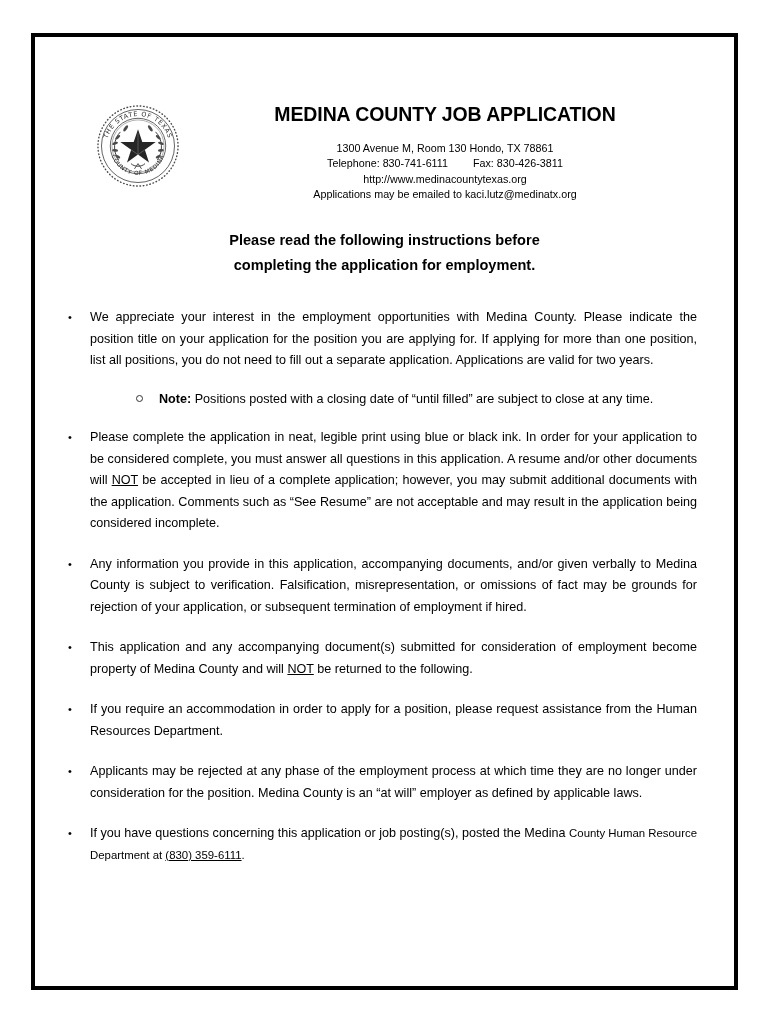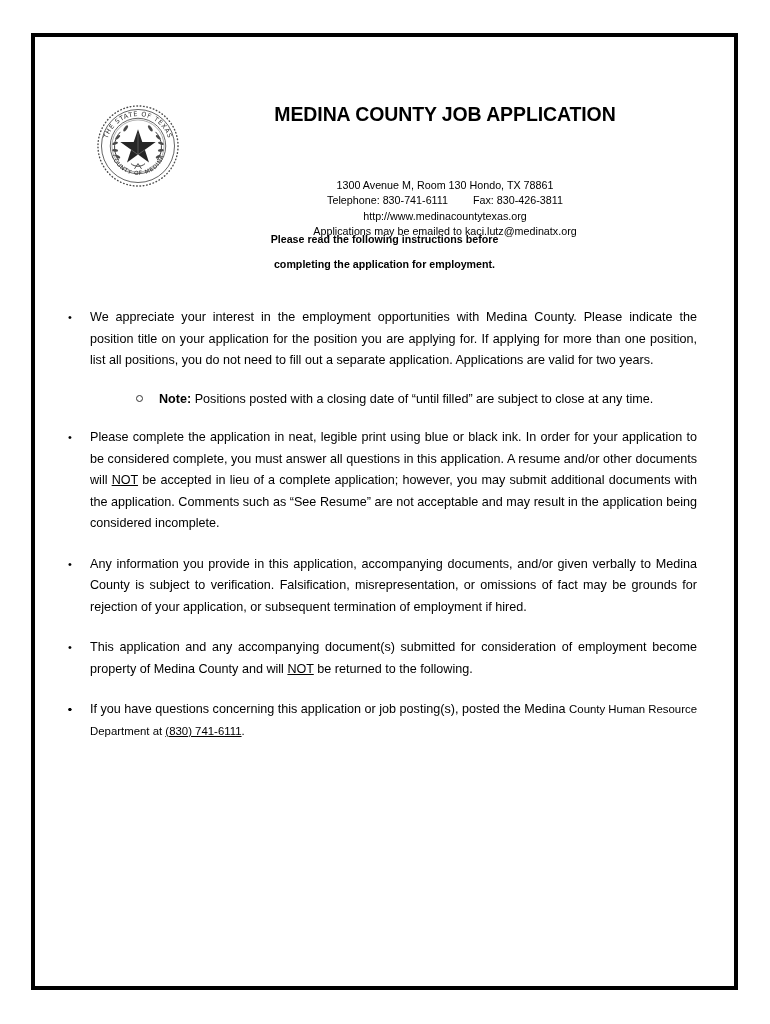--- a/index.html
+++ b/index.html
@@ -65,39 +65,38 @@
   }
 
   .contact {
     position: absolute;
     left: 150px;
     top: 104px;
     width: 520px;
     text-align: center;
     font-size: 11.2px;
     line-height: 15.4px;
-    margin-top: 37px;
   }
   .contact .line {
     transform: scaleX(0.96);
     transform-origin: center center;
   }
   .contact .gap {
     display: inline-block;
     width: 26px;
   }
 
   
   .instruct-head {
     position: absolute;
     left: 0;
     top: 190px;
     width: 100%;
     text-align: center;
-    font-size: 11px;
+    font-size: 15px;
     font-weight: bold;
     line-height: 25px;
   }
   .instruct-head .l {
     display: block;
     transform: scaleX(0.97);
   }
 
   
   .body-block {
@@ -243,27 +242,29 @@
         <span>Any information you provide in this application, accompanying documents, and/or given verbally to Medina County is subject to verification.  Falsification, misrepresentation, or omissions of fact may be grounds for rejection of your application, or subsequent termination of employment if hired.</span>
       </div>
 
       <div class="bullet">
         <span class="marker">•</span>
         <span>This application and any accompanying document(s) submitted for consideration of employment become property of Medina County and will </span><span class="nb">NOT</span><span> be returned to the following.</span>
       </div>
 
       <div class="bullet">
         <span class="marker">•</span>
-      </div>
-
-      <div class="bullet">
-        <span class="marker">•</span>
-      </div>
-
-      <div class="bullet">
-        <span class="marker">•</span>
-        <span>If you have questions concerning this application or job posting(s), posted the Medina </span><span class="smaller">County Human Resource Department at </span><span class="nb smaller">(830) 741-6111</span><span class="smaller">.</span>
+        <span>If you require an accommodation in order to apply for a position, please request assistance from the Human Resources Department.</span>
+      </div>
+
+      <div class="bullet">
+        <span class="marker">•</span>
+        <span>Applicants may be rejected at any phase of the employment process at which time they are no longer under consideration for the position.  Medina County is an “at will” employer as defined by applicable laws.</span>
+      </div>
+
+      <div class="bullet">
+        <span class="marker">•</span>
+        <span>If you have questions concerning this application or job posting(s), posted the Medina </span><span class="smaller">County Human Resource Department at </span><span class="nb smaller">(830) 359-6111</span><span class="smaller">.</span>
       </div>
 
     </div>
 
   </div>
 </div>
 
 </body></html>

